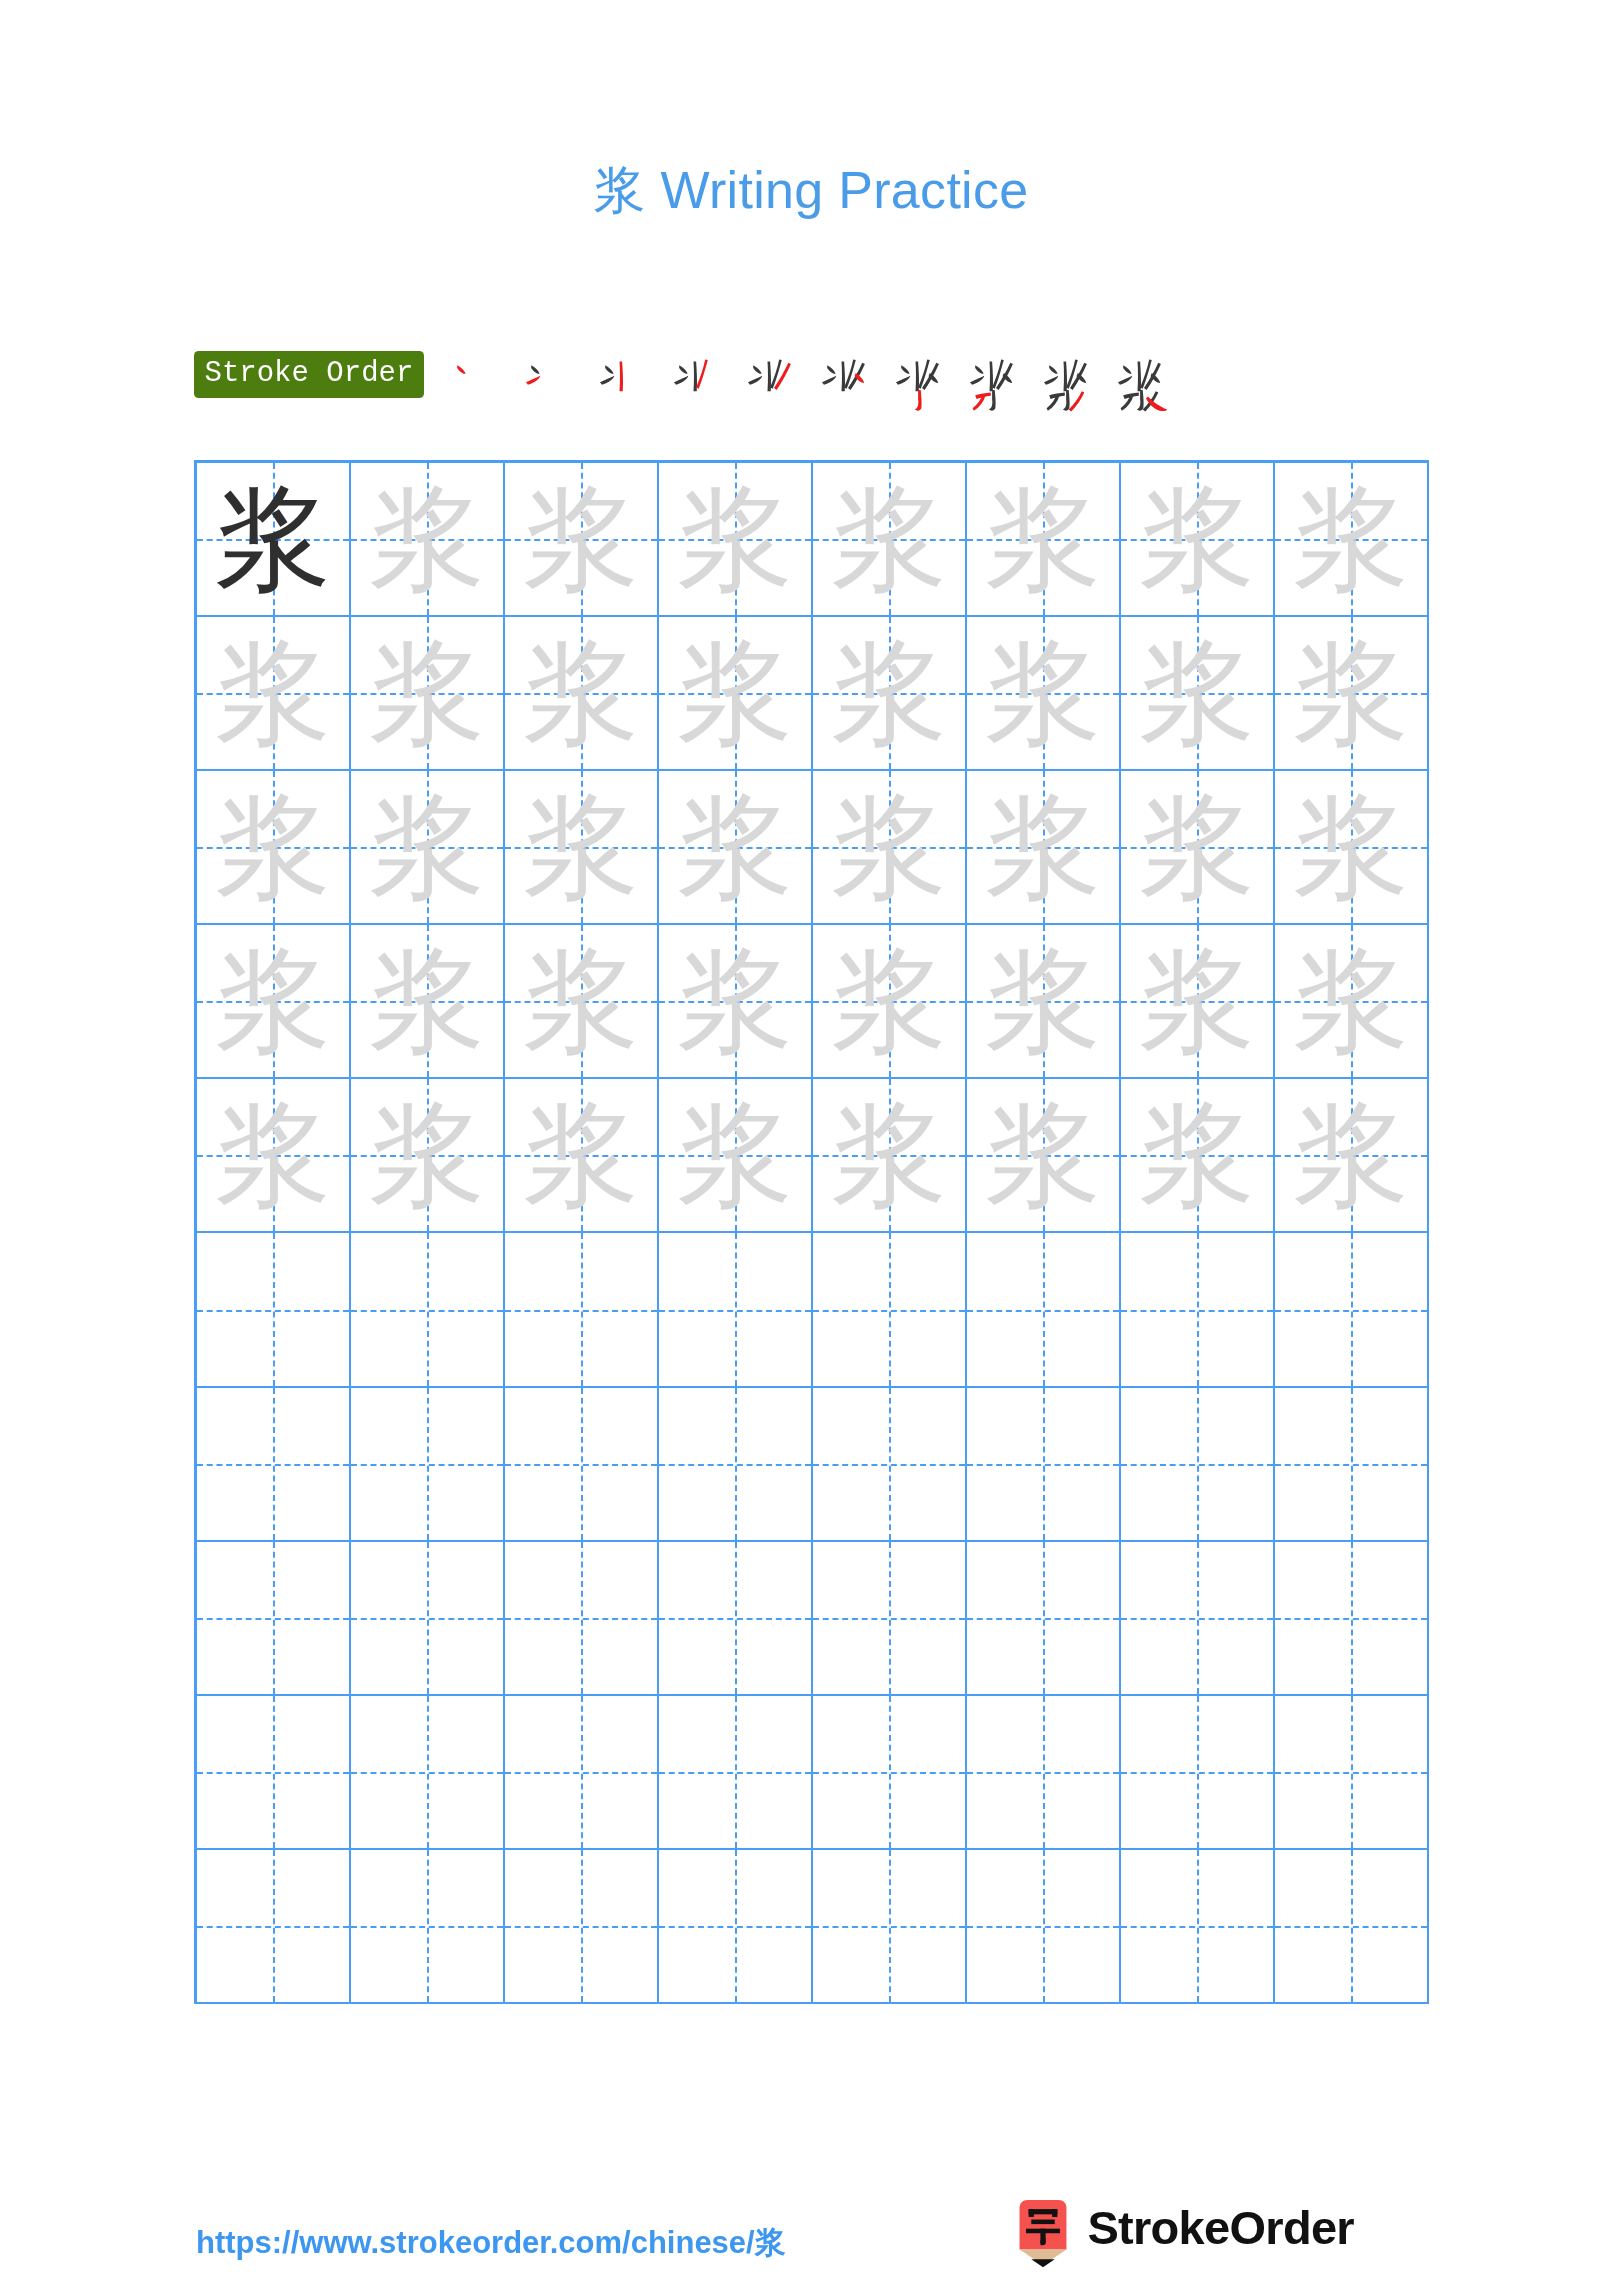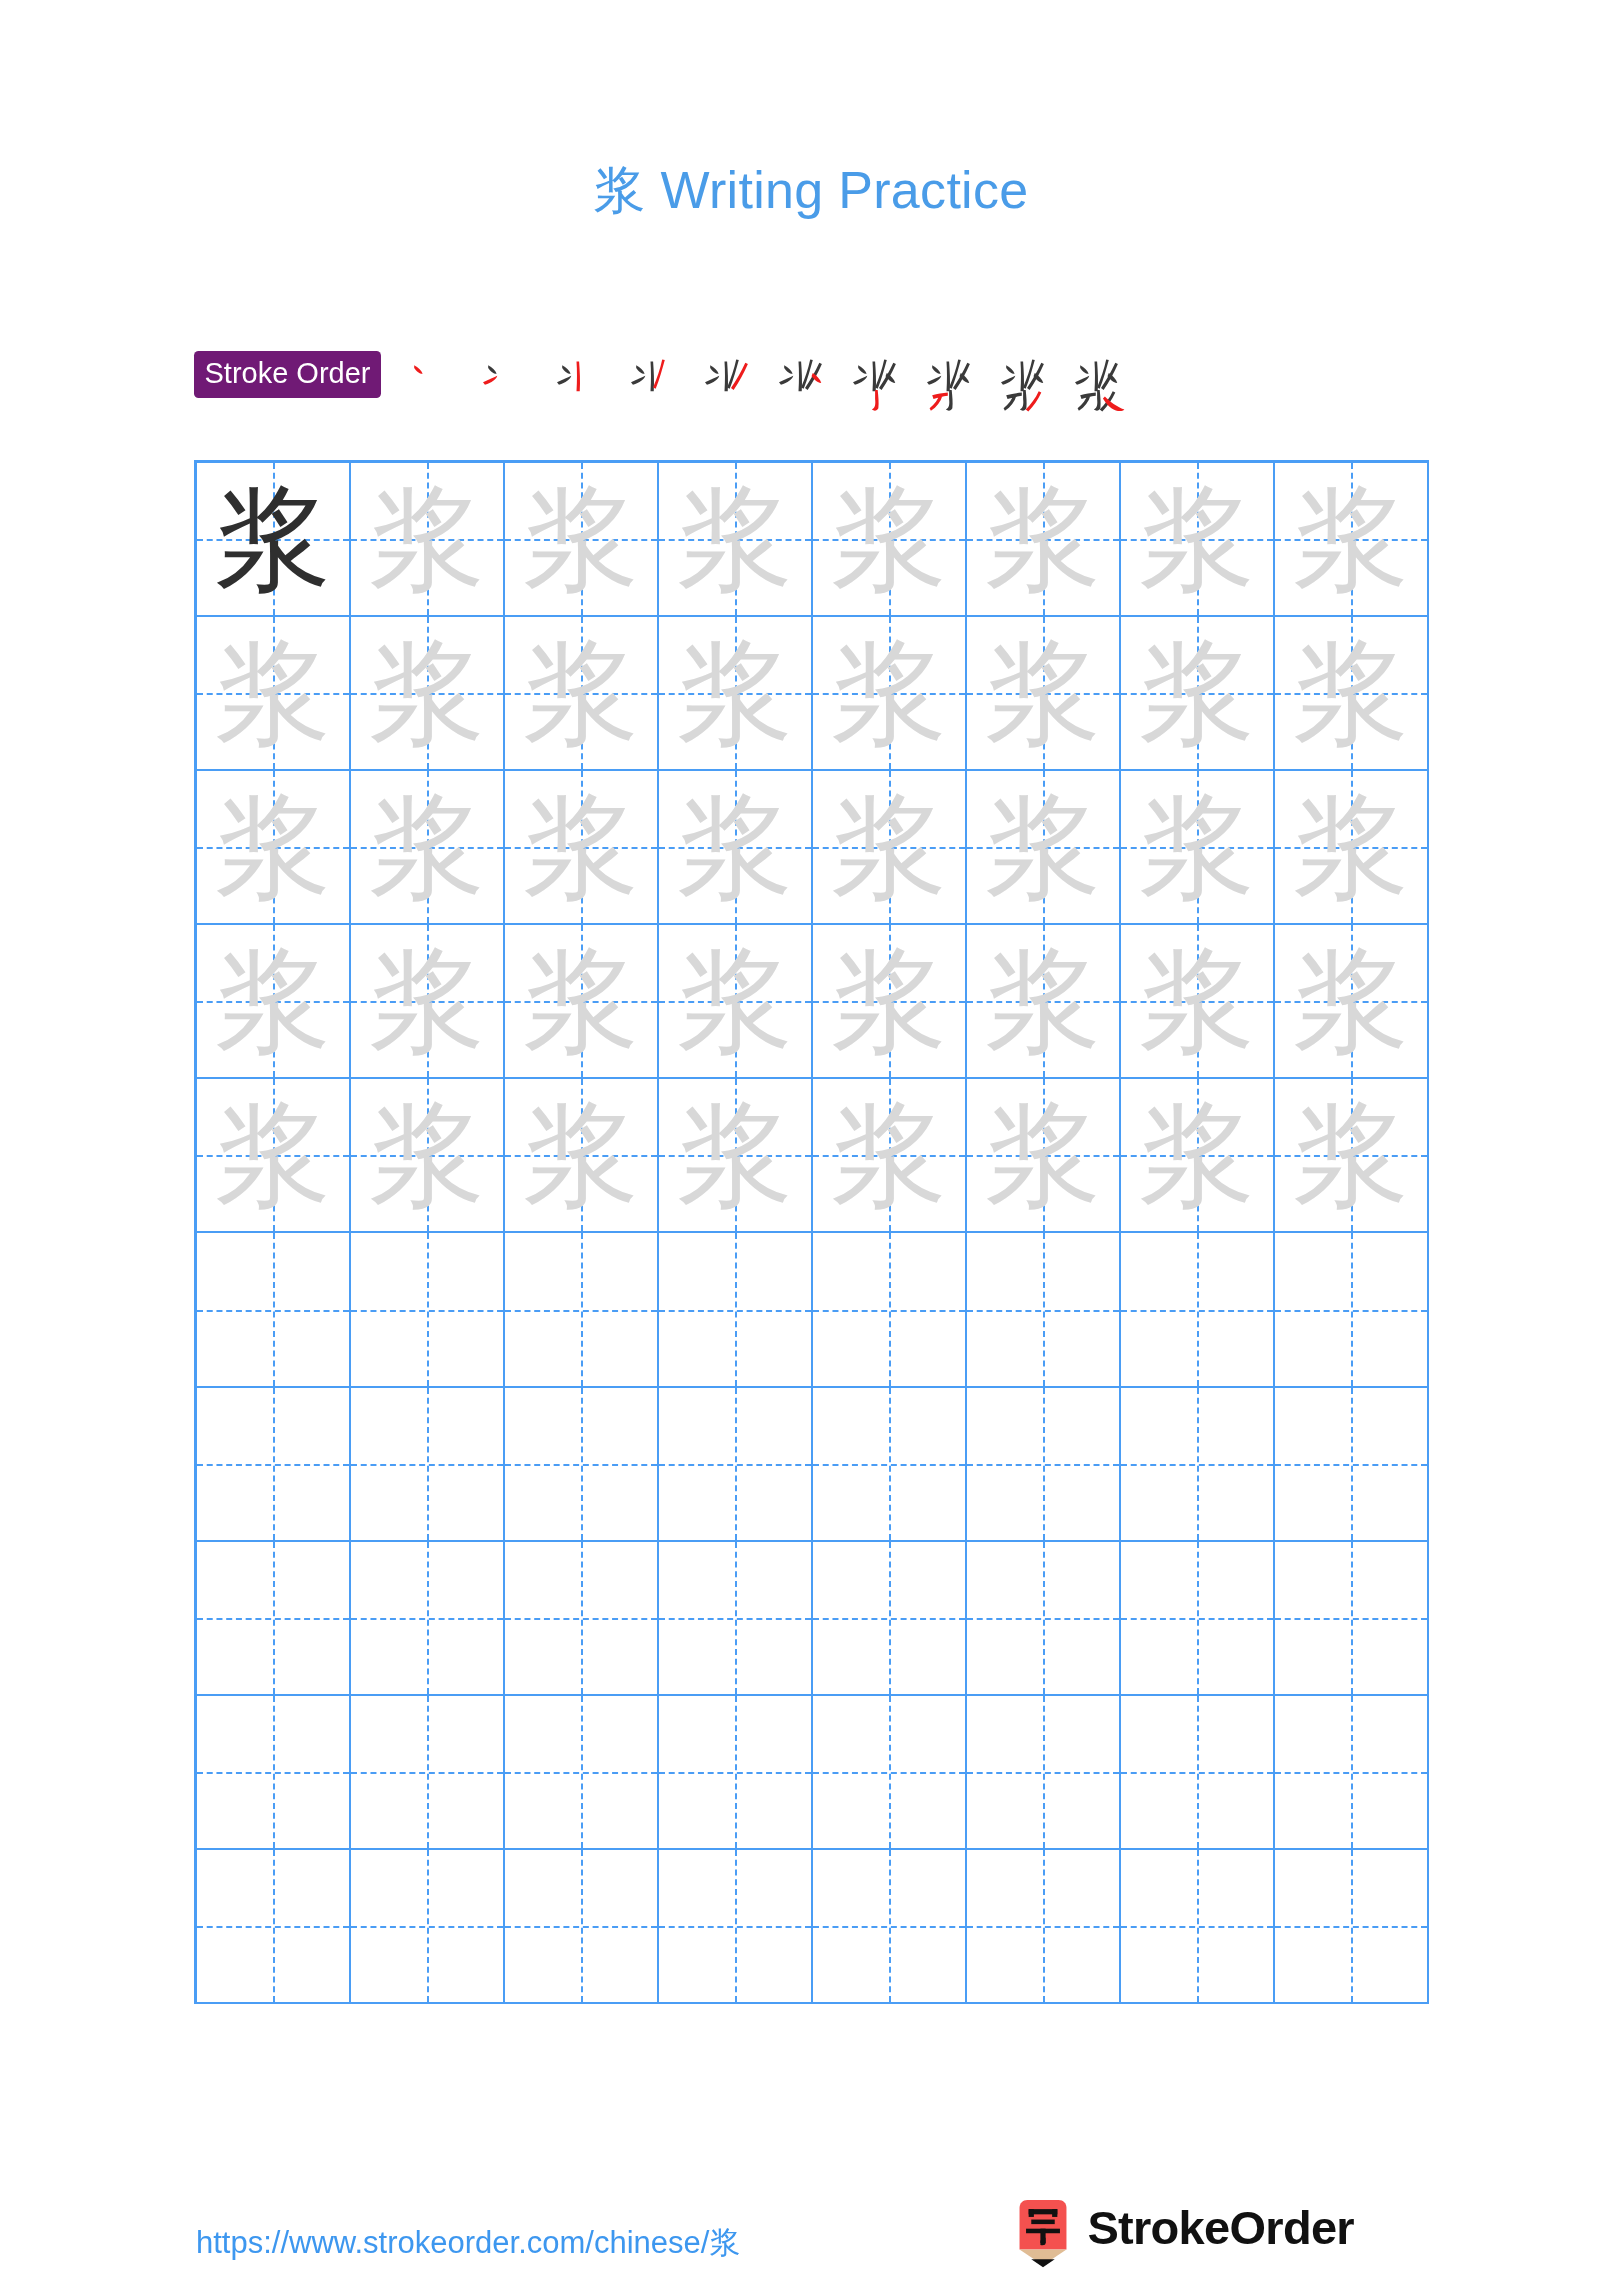--- a/index.html
+++ b/index.html
@@ -39,28 +39,29 @@
     position: absolute;
     top: 305px;
     left: 194px;
     width: 1237px;
     height: 65px;
     display: flex;
     align-items: flex-start;
   }
   .so-badge {
     display: inline-block;
-    background: #701a75;
+    background: #4d7c0f;
     color: #ffffff;
     font-size: 29px;
     line-height: 1;
     padding: 7.9px 10.5px 10.5px 10.5px;
     border-radius: 4.6px;
     white-space: nowrap;
     flex: 0 0 auto;
+    font-family: Liberation Mono, monospace;
   }
   .so-steps {
     display: flex;
     align-items: flex-start;
     margin-left: 17px;
     flex: 1 1 auto;
   }
   .so-step {
     width: 74px;
     height: 65px;
@@ -124,20 +125,21 @@
   .cell-char.light { color: #d8d8d8; }
 
   
   .footer-url {
     position: absolute;
     left: 196px;
     top: 2176px;
     font-size: 31px;
     color: #3d97ef;
     white-space: nowrap;
+    font-weight: bold;
   }
   .footer-brand {
     position: absolute;
     left: 1013px;
     top: 2154px;
     display: flex;
     align-items: flex-start;
     height: 79px;
   }
   .brand-logo {

